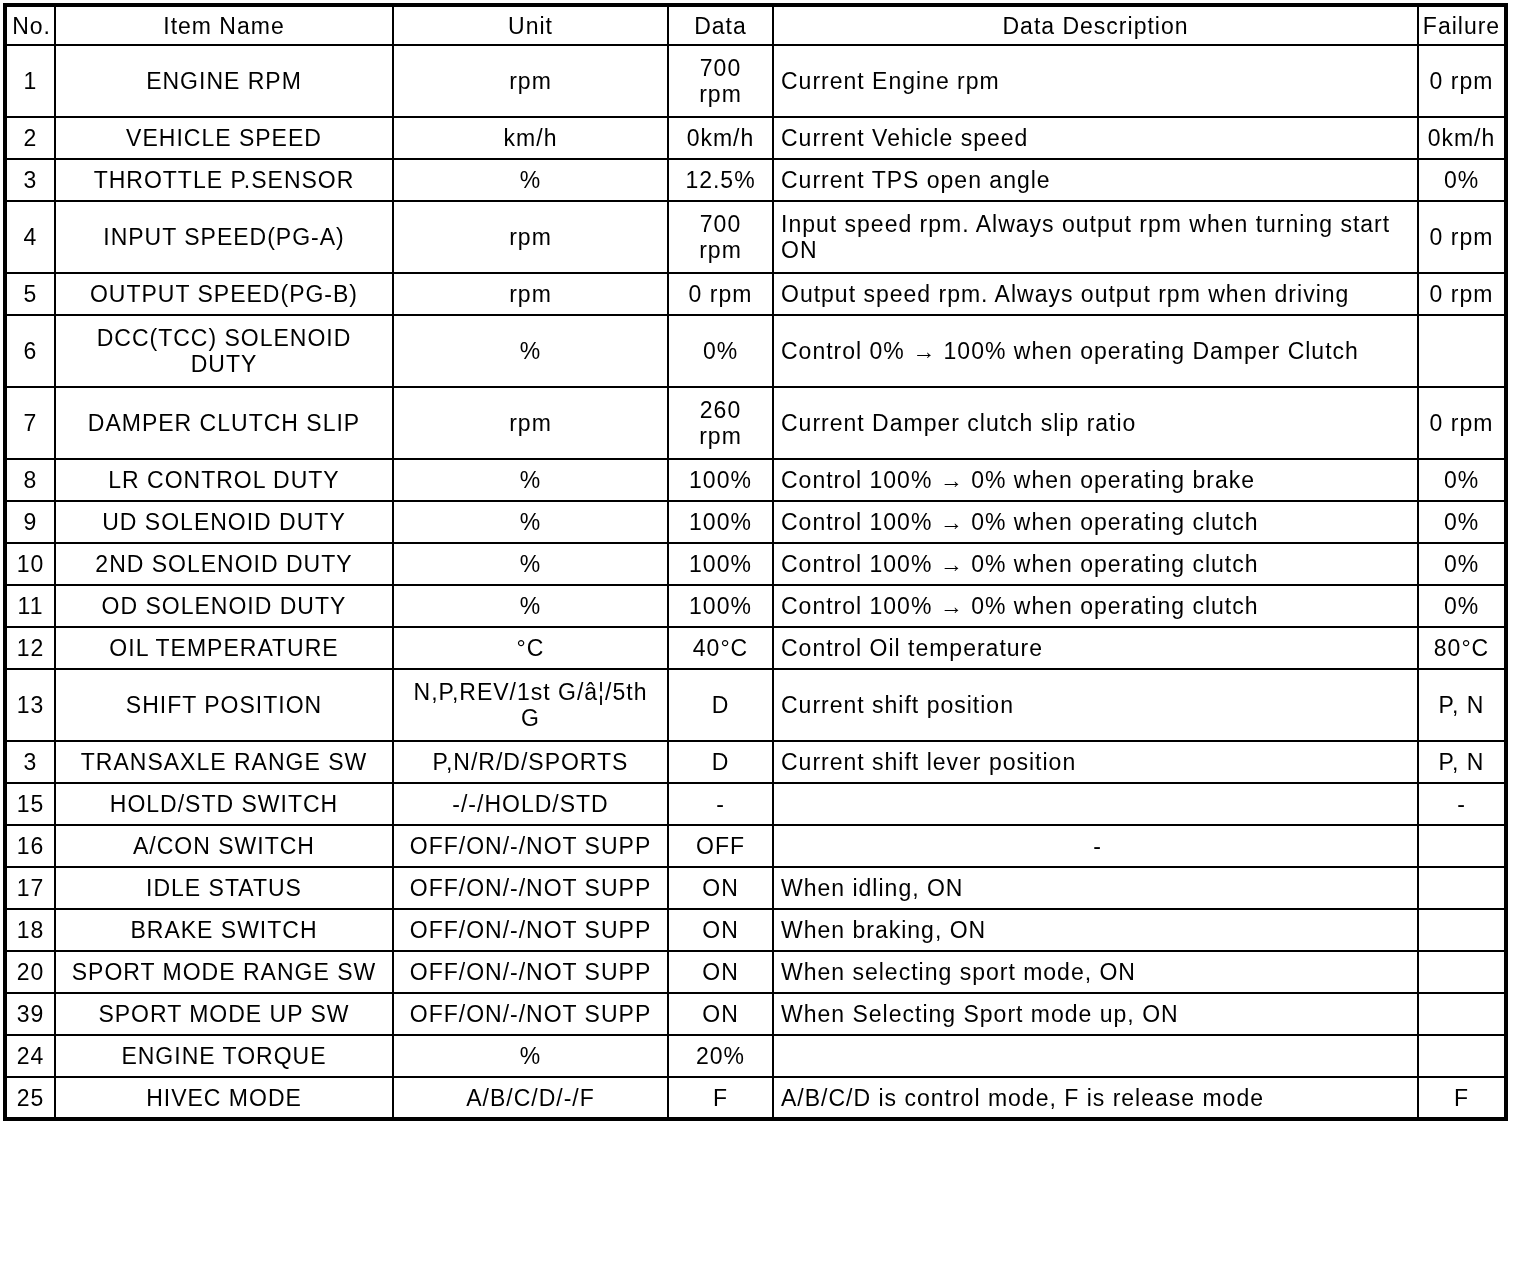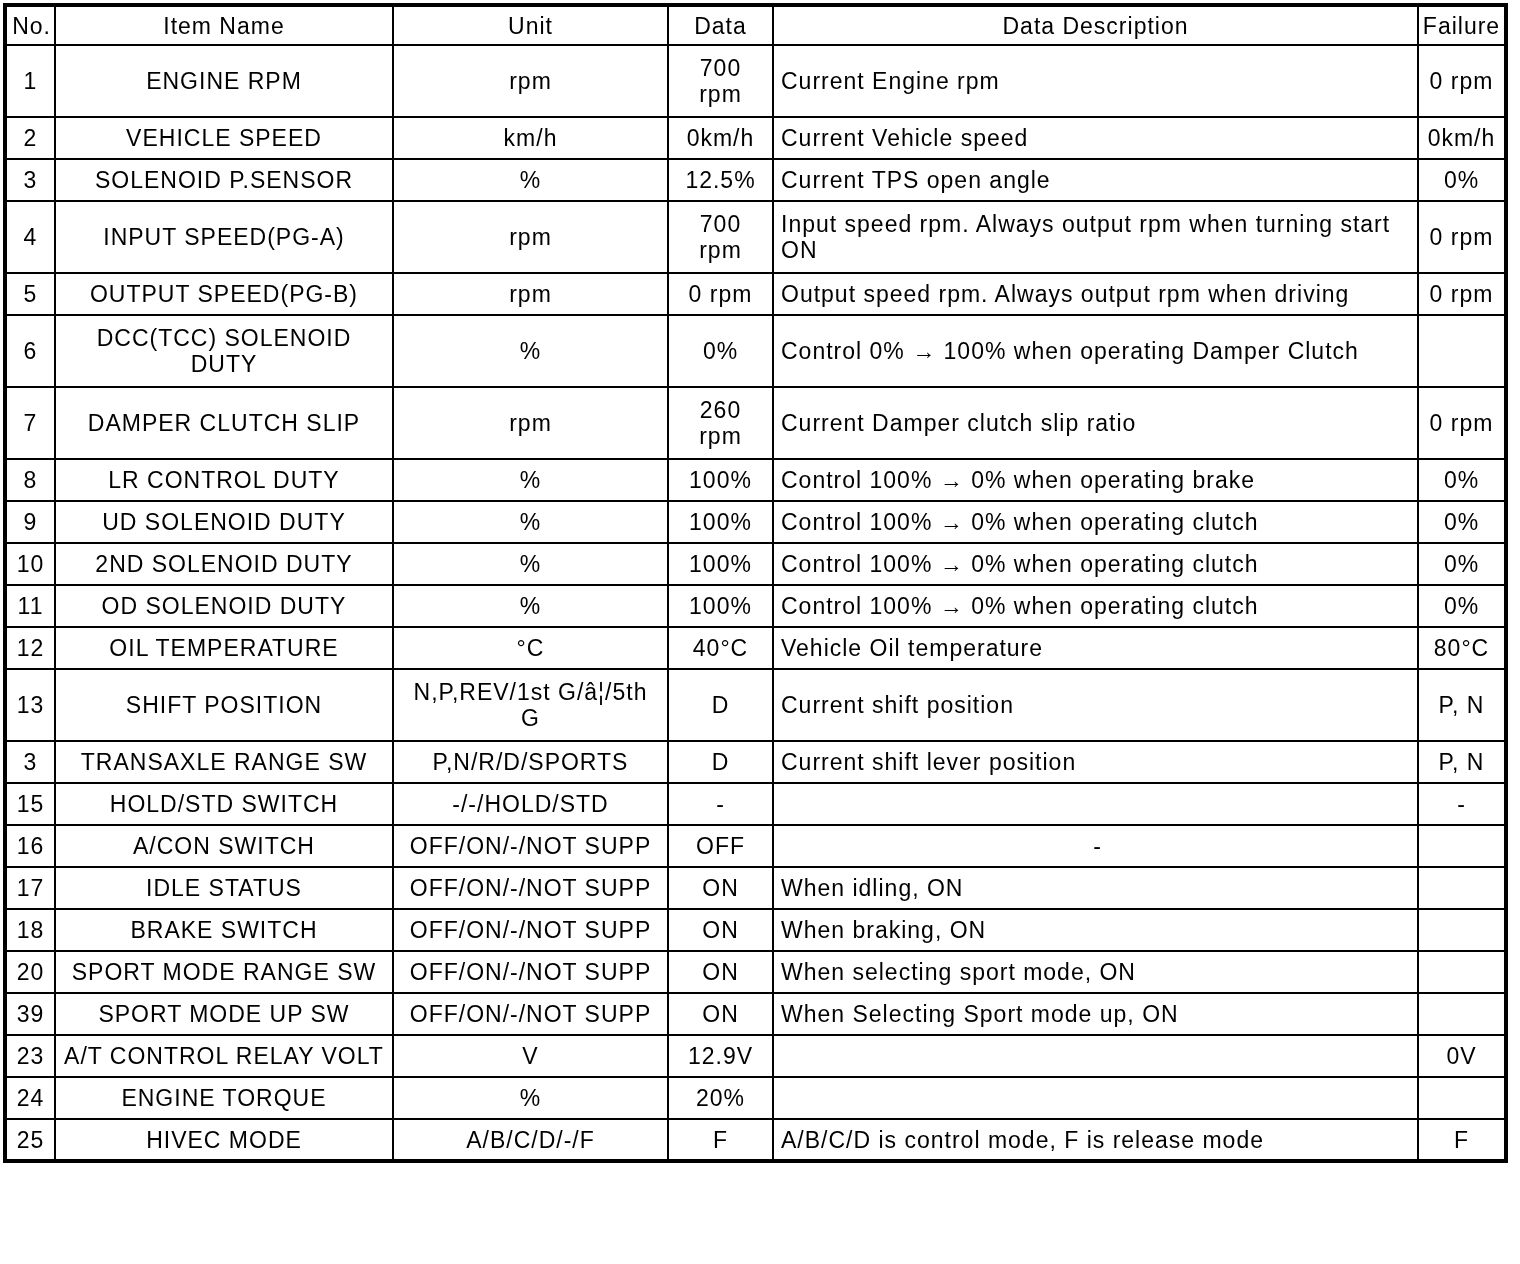--- a/index.html
+++ b/index.html
@@ -96,21 +96,21 @@
         <tr class="regular">
           <td class="col-no">2</td>
           <td class="col-item">VEHICLE SPEED</td>
           <td class="col-unit">km/h</td>
           <td class="col-data">0km/h</td>
           <td class="col-description">Current Vehicle speed</td>
           <td class="col-failure">0km/h</td>
         </tr>
         <tr class="regular">
           <td class="col-no">3</td>
-          <td class="col-item">SOLENOID P.SENSOR</td>
+          <td class="col-item">THROTTLE P.SENSOR</td>
           <td class="col-unit">%</td>
           <td class="col-data">12.5%</td>
           <td class="col-description">Current TPS open angle</td>
           <td class="col-failure">0%</td>
         </tr>
         <tr class="tall">
           <td class="col-no">4</td>
           <td class="col-item">INPUT SPEED(PG-A)</td>
           <td class="col-unit">rpm</td>
           <td class="col-data">700
@@ -175,21 +175,21 @@
           <td class="col-unit">%</td>
           <td class="col-data">100%</td>
           <td class="col-description">Control 100% → 0% when operating clutch</td>
           <td class="col-failure">0%</td>
         </tr>
         <tr class="regular">
           <td class="col-no">12</td>
           <td class="col-item">OIL TEMPERATURE</td>
           <td class="col-unit">°C</td>
           <td class="col-data">40°C</td>
-          <td class="col-description">Vehicle Oil temperature</td>
+          <td class="col-description">Control Oil temperature</td>
           <td class="col-failure">80°C</td>
         </tr>
         <tr class="tall">
           <td class="col-no">13</td>
           <td class="col-item">SHIFT POSITION</td>
           <td class="col-unit">N,P,REV/1st G/â¦/5th
 G</td>
           <td class="col-data">D</td>
           <td class="col-description">Current shift position</td>
           <td class="col-failure">P, N</td>
@@ -244,28 +244,20 @@
         </tr>
         <tr class="regular">
           <td class="col-no">39</td>
           <td class="col-item">SPORT MODE UP SW</td>
           <td class="col-unit">OFF/ON/-/NOT SUPP</td>
           <td class="col-data">ON</td>
           <td class="col-description">When Selecting Sport mode up, ON</td>
           <td class="col-failure"></td>
         </tr>
         <tr class="regular">
-          <td class="col-no">23</td>
-          <td class="col-item">A/T CONTROL RELAY VOLT</td>
-          <td class="col-unit">V</td>
-          <td class="col-data">12.9V</td>
-          <td class="col-description"></td>
-          <td class="col-failure">0V</td>
-        </tr>
-        <tr class="regular">
           <td class="col-no">24</td>
           <td class="col-item">ENGINE TORQUE</td>
           <td class="col-unit">%</td>
           <td class="col-data">20%</td>
           <td class="col-description"></td>
           <td class="col-failure"></td>
         </tr>
         <tr class="regular">
           <td class="col-no">25</td>
           <td class="col-item">HIVEC MODE</td>

